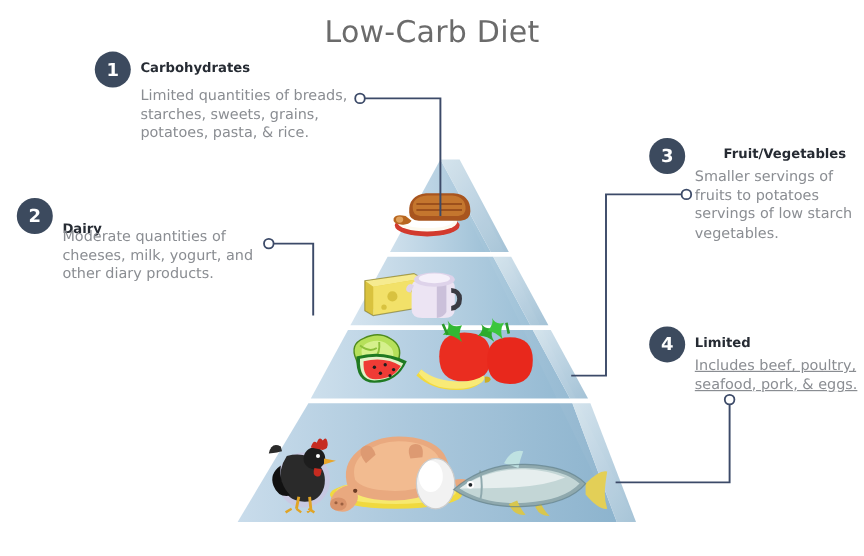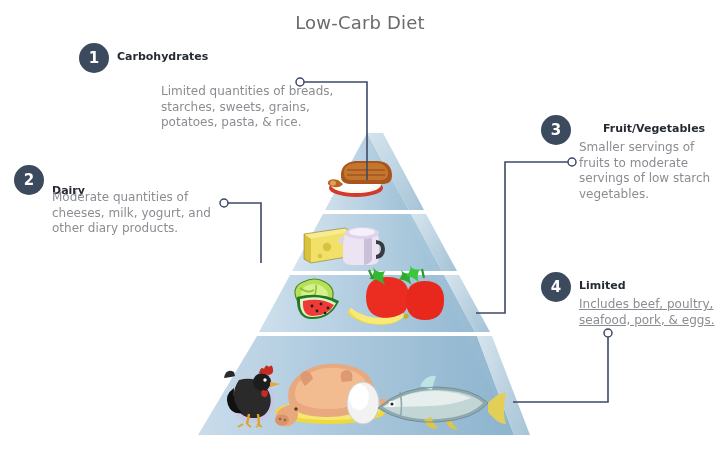--- a/index.html
+++ b/index.html
@@ -21,21 +21,21 @@
     width: 720px;
     height: 463px;
   }
 
   
   .title {
     position: absolute;
     left: 0; top: 12px;
     width: 720px;
     text-align: center;
-    font-size: 18px;
+    font-size: 25px;
     color: #6b6b6b;
     font-weight: 400;
     letter-spacing: 0.2px;
     font-family: "DejaVu Sans", "Liberation Sans", sans-serif;
   }
 
   
   .callout {
     position: absolute;
   }
@@ -275,33 +275,33 @@
 
     <g>
       <path d="M608,337 L608,402 L513,402" fill="none" stroke="#3c4a68" stroke-width="1.6"></path>
       <circle cx="608" cy="333" r="4" fill="#ffffff" stroke="#3c4a68" stroke-width="1.5"></circle>
     </g>
   </svg>
 
   <div class="callout">
     <div class="badge" style="left:79px; top:43px;">1</div>
     <div class="c-head" style="left:117px; top:50px;">Carbohydrates</div>
-    <div class="c-body" style="left:117px; top:84px; width:178px;margin-left:44px;">Limited quantities of breads, starches, sweets, grains, potatoes, pasta, &amp; rice.</div>
+    <div class="c-body" style="left:117px; top:72px; width:178px;">Limited quantities of breads, starches, sweets, grains, potatoes, pasta, &amp; rice.</div>
   </div>
 
   <div class="callout">
     <div class="badge" style="left:14px; top:165px;">2</div>
     <div class="c-head" style="left:52px; top:184px;">Dairy</div>
     <div class="c-body" style="left:52px; top:190px; width:160px;">Moderate quantities of cheeses, milk, yogurt, and other diary products.</div>
   </div>
 
   <div class="callout">
     <div class="badge" style="left:541px; top:115px;">3</div>
     <div class="c-head" style="left:579px; top:122px;margin-left:24px;">Fruit/Vegetables</div>
-    <div class="c-body" style="left:579px; top:140px; width:136px;">Smaller servings of fruits to moderate servings of low starch vegetables.</div>
+    <div class="c-body" style="left:579px; top:140px; width:136px;">Smaller servings of fruits to potatoes servings of low starch vegetables.</div>
   </div>
 
   <div class="callout">
     <div class="badge" style="left:541px; top:272px;">4</div>
     <div class="c-head" style="left:579px; top:279px;">Limited</div>
     <div class="c-body" style="left:579px; top:297px; width:140px;text-decoration:underline;">Includes beef, poultry, seafood, pork, &amp; eggs.</div>
   </div>
 
 </div>
 

